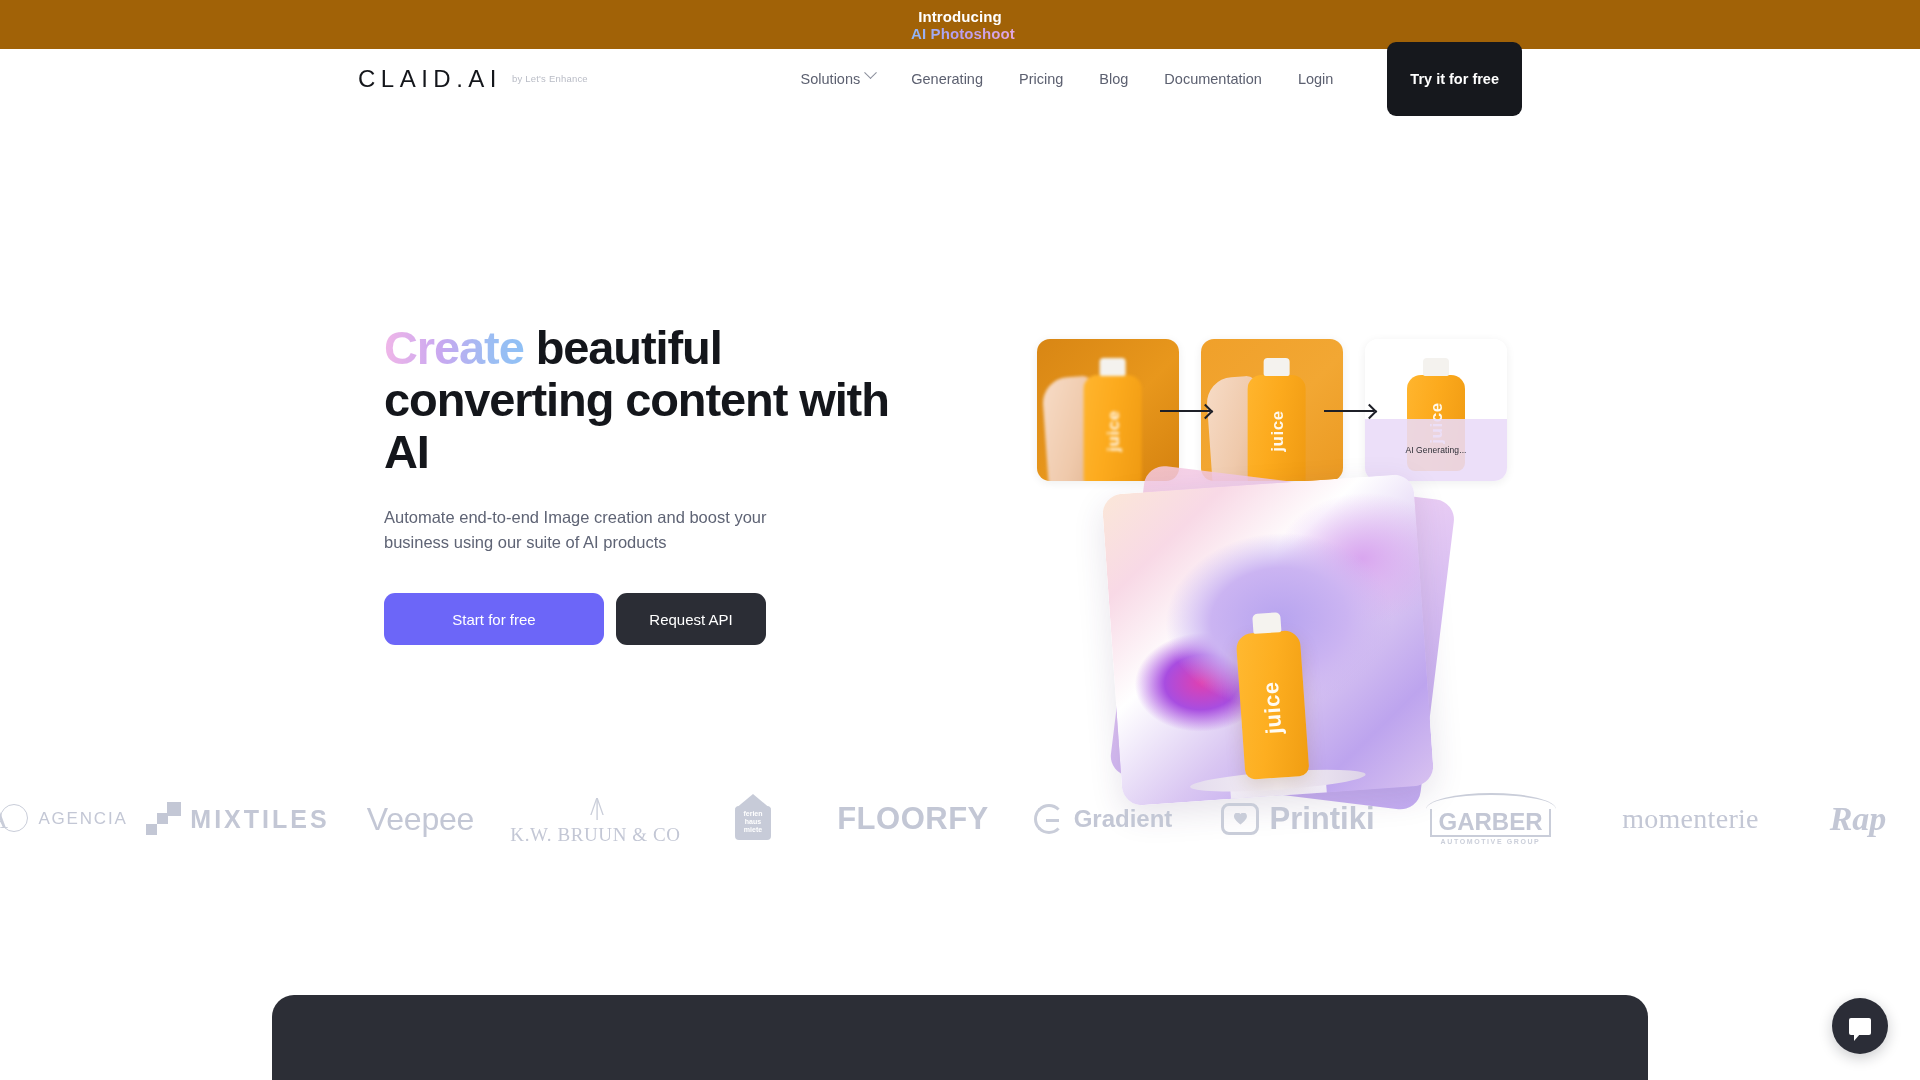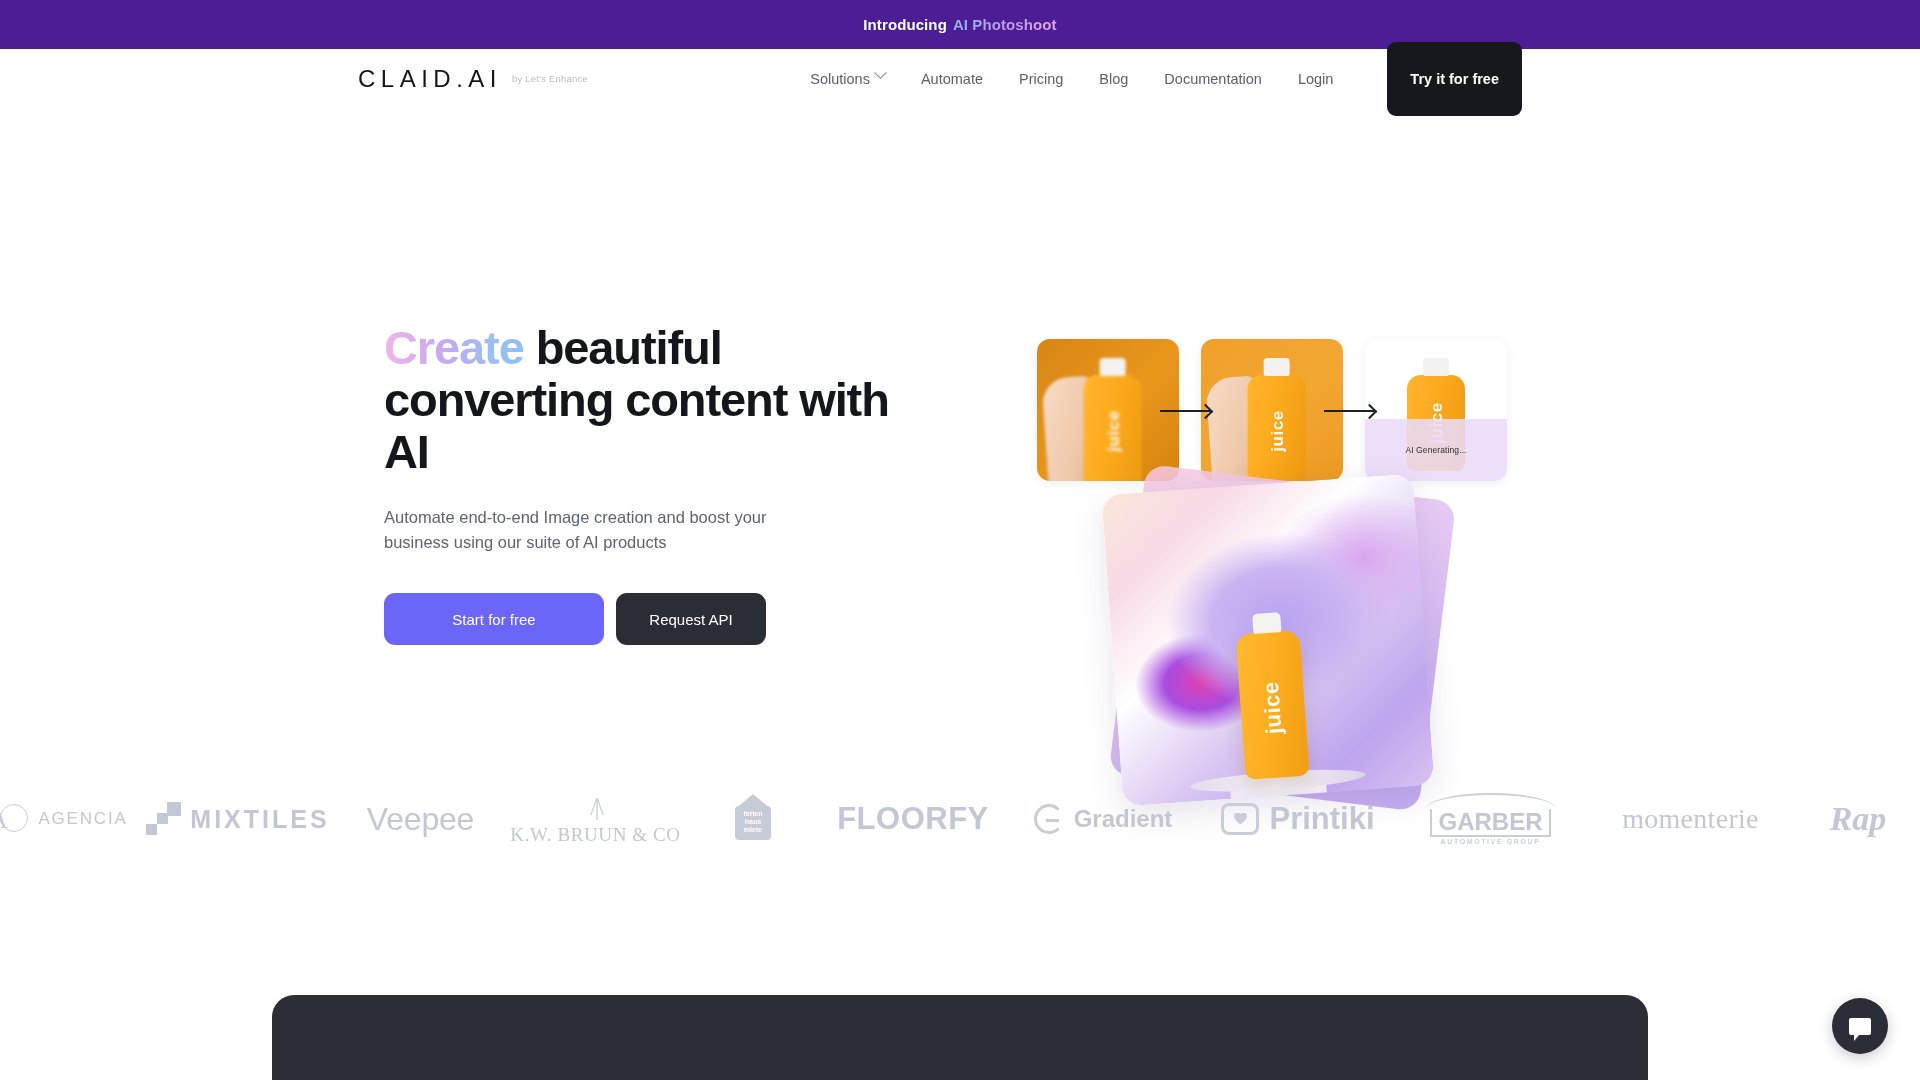--- a/index.html
+++ b/index.html
@@ -7,24 +7,25 @@
   body {
     font-family:"Liberation Sans", sans-serif;
     background:#ffffff;
     color:#1b1d23;
     -webkit-font-smoothing:antialiased;
   }
 
   
   .announce {
     height:49px;
-    background:#4c1d95;
+    background:#a16207;
     display:flex; align-items:center; justify-content:center;
     font-size:15px; font-weight:600; letter-spacing:.1px;
     color:#ffffff;
+    flex-direction:column;
   }
   .announce .grad {
     margin-left:6px;
     background:linear-gradient(90deg,#8fb6f5 0%,#b79ef0 45%,#e4a7e0 100%);
     -webkit-background-clip:text; background-clip:text;
     -webkit-text-fill-color:transparent; color:transparent;
   }
 
   
   header.nav {
@@ -325,21 +326,21 @@
   <div class="brand">
     <span class="brand-mark">CLAID.AI</span>
     <span class="brand-sub">by Let's Enhance</span>
   </div>
 
   <nav class="nav-right">
     <a class="nav-link" href="#">
       <span>Solutions</span>
       <i class="chev"></i>
     </a>
-    <a class="nav-link" href="#">Automate</a>
+    <a class="nav-link" href="#">Generating</a>
     <a class="nav-link" href="#">Pricing</a>
     <a class="nav-link" href="#">Blog</a>
     <a class="nav-link" href="#">Documentation</a>
     <a class="nav-link" href="#">Login</a>
     <button class="cta-top">Try it for free</button>
   </nav>
 </header>
 
 <section class="hero">
   <div class="hero-copy">

